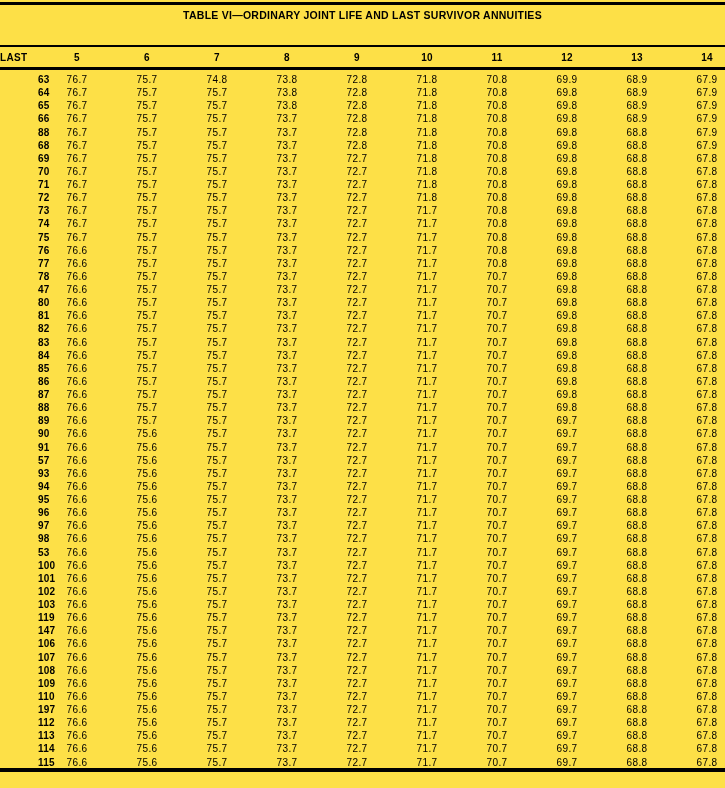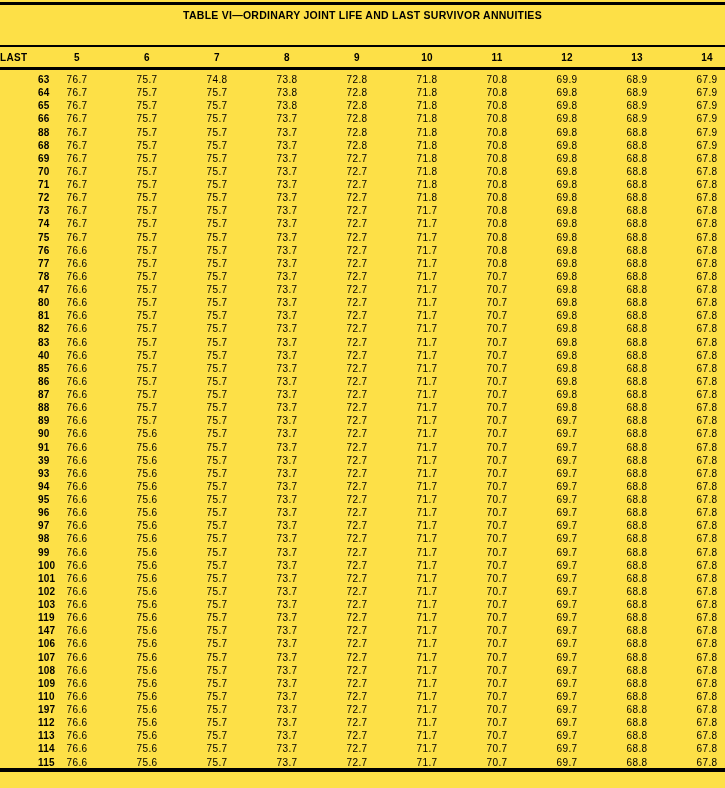--- a/index.html
+++ b/index.html
@@ -370,21 +370,21 @@
           <td class="val">75.7</td>
           <td class="val">73.7</td>
           <td class="val">72.7</td>
           <td class="val">71.7</td>
           <td class="val">70.7</td>
           <td class="val">69.8</td>
           <td class="val">68.8</td>
           <td class="val">67.8</td>
         </tr>
         <tr>
-          <td class="age">40</td>
+          <td class="age">84</td>
           <td class="val">76.6</td>
           <td class="val">75.7</td>
           <td class="val">75.7</td>
           <td class="val">73.7</td>
           <td class="val">72.7</td>
           <td class="val">71.7</td>
           <td class="val">70.7</td>
           <td class="val">69.8</td>
           <td class="val">68.8</td>
           <td class="val">67.8</td>
@@ -474,21 +474,21 @@
           <td class="val">75.7</td>
           <td class="val">73.7</td>
           <td class="val">72.7</td>
           <td class="val">71.7</td>
           <td class="val">70.7</td>
           <td class="val">69.7</td>
           <td class="val">68.8</td>
           <td class="val">67.8</td>
         </tr>
         <tr>
-          <td class="age">39</td>
+          <td class="age">57</td>
           <td class="val">76.6</td>
           <td class="val">75.6</td>
           <td class="val">75.7</td>
           <td class="val">73.7</td>
           <td class="val">72.7</td>
           <td class="val">71.7</td>
           <td class="val">70.7</td>
           <td class="val">69.7</td>
           <td class="val">68.8</td>
           <td class="val">67.8</td>
@@ -565,21 +565,21 @@
           <td class="val">75.7</td>
           <td class="val">73.7</td>
           <td class="val">72.7</td>
           <td class="val">71.7</td>
           <td class="val">70.7</td>
           <td class="val">69.7</td>
           <td class="val">68.8</td>
           <td class="val">67.8</td>
         </tr>
         <tr>
-          <td class="age">99</td>
+          <td class="age">53</td>
           <td class="val">76.6</td>
           <td class="val">75.6</td>
           <td class="val">75.7</td>
           <td class="val">73.7</td>
           <td class="val">72.7</td>
           <td class="val">71.7</td>
           <td class="val">70.7</td>
           <td class="val">69.7</td>
           <td class="val">68.8</td>
           <td class="val">67.8</td>

